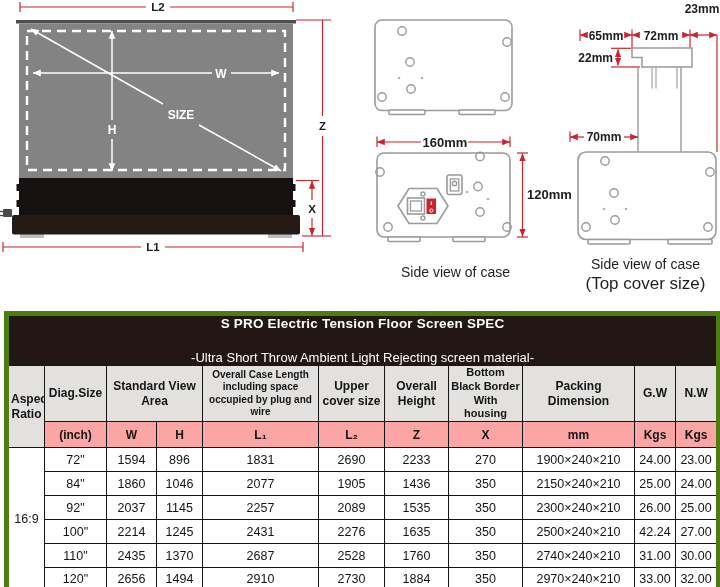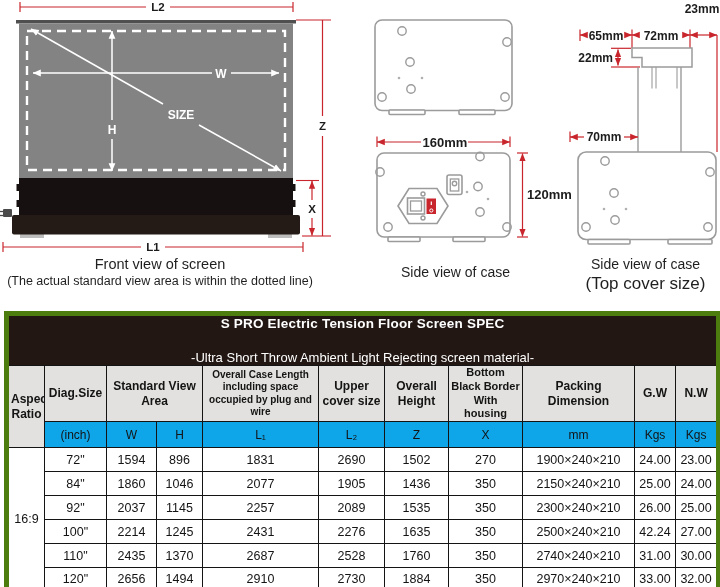--- a/index.html
+++ b/index.html
@@ -25,21 +25,21 @@
   .spec td{border:1px solid #141414;text-align:center;vertical-align:middle;
            color:#141414;padding:0 2px;overflow:hidden;}
   tr.banner-row td{background:#221713;color:#fff;height:46px;}
   tr.banner-row .t1{font-size:13.5px;font-weight:600;letter-spacing:.2px;}
   tr.banner-row .t2{font-size:13px;font-weight:500;margin-top:19px;}
   tr.h1{height:56px;}
   tr.h1 td{background:#e2e1df;font-size:12px;font-weight:600;line-height:1.25;text-align:center;}
   tr.h1 td.small{font-size:10px;}
   tr.h1 td.med{font-size:11px;}
   tr.h2{height:26px;}
-  tr.h2 td{background:#0ea5e9;font-size:12px;font-weight:400;}
+  tr.h2 td{background:#fca5a5;font-size:12px;font-weight:700;}
   tr.dr{height:24px;}
   tr.dr td{font-size:12.5px;font-weight:400;background:#fff;}
   td.ar{font-size:12.5px;font-weight:400;}
 </style>
 </head>
 <body>
 
 <div class="sheet">
 
   <svg style="left:0;top:0" width="340" height="252" viewBox="0 0 340 252">
@@ -113,24 +113,20 @@
 
     <g>
       <line class="dimline" x1="3" y1="247" x2="141" y2="247"></line>
       <line class="dimline" x1="165" y1="247" x2="303" y2="247"></line>
       <line class="dimline" x1="3" y1="242" x2="3" y2="252"></line>
       <line class="dimline" x1="303" y1="242" x2="303" y2="252"></line>
       <text class="dimtext-sm" x="153" y="251" text-anchor="middle">L1</text>
     </g>
   </svg>
 
-  <div class="cap" style="left:0;top:256px;width:320px;">
-    <div class="l1">Front view of screen</div>
-    <div class="l2">(The actual standard view area is within the dotted line)</div>
-  </div>
 
   <svg style="left:360px;top:0" width="215" height="250" viewBox="0 0 215 250">
     <defs>
       <marker id="m-red2" markerWidth="9" markerHeight="9" refX="7.8" refY="4" orient="auto-start-reverse" markerUnits="userSpaceOnUse">
         <path d="M0,0.8 L8,4 L0,7.2 Z" fill="#c9252c"></path>
       </marker>
     </defs>
 
     <g>
       <rect class="outline" x="15" y="20" width="137" height="90.5" rx="7"></rect>
@@ -308,21 +304,21 @@
       <td>Kgs</td>
       <td>Kgs</td>
     </tr>
     <tr class="dr">
       <td rowspan="6" class="ar">16:9</td>
       <td>72"</td>
       <td>1594</td>
       <td>896</td>
       <td>1831</td>
       <td>2690</td>
-      <td>1502</td>
+      <td>2233</td>
       <td>270</td>
       <td>1900×240×210</td>
       <td>24.00</td>
       <td>23.00</td>
     </tr>
     <tr class="dr">
       <td>84"</td>
       <td>1860</td>
       <td>1046</td>
       <td>2077</td>

